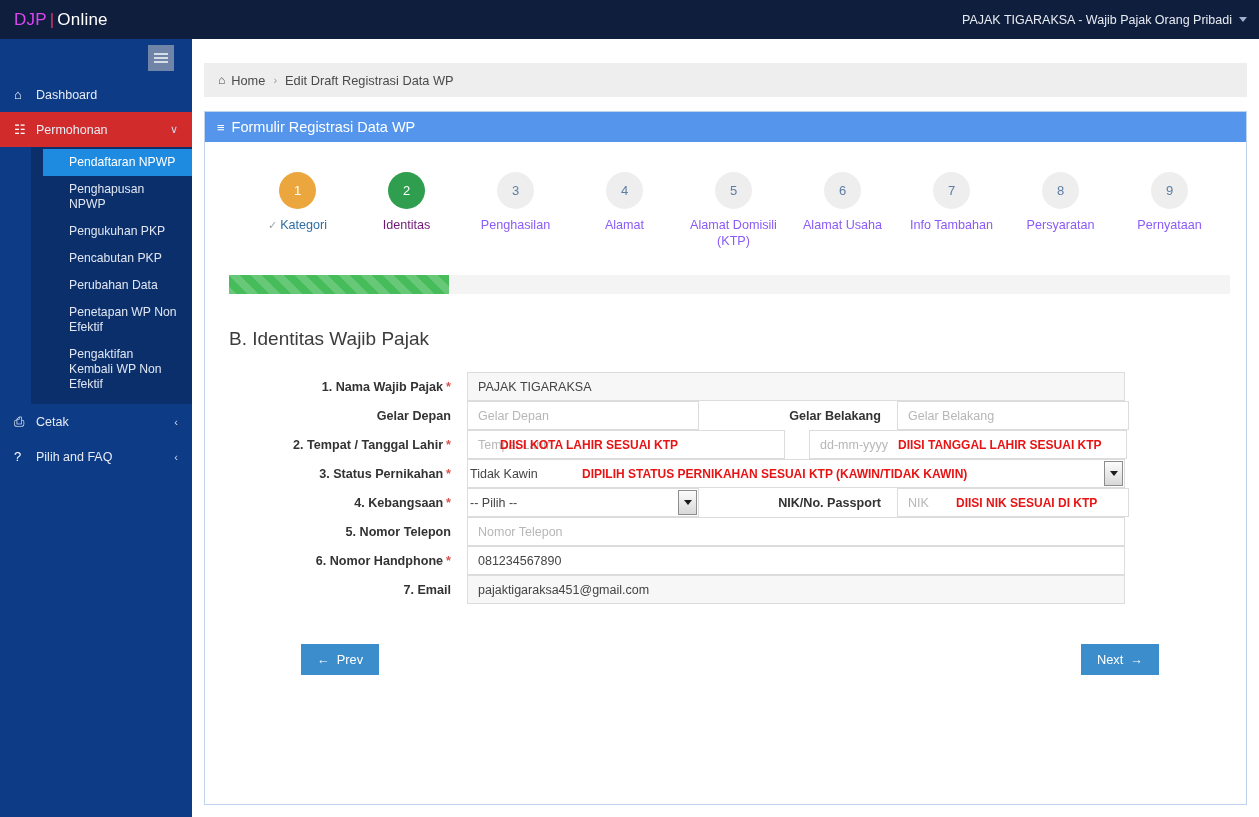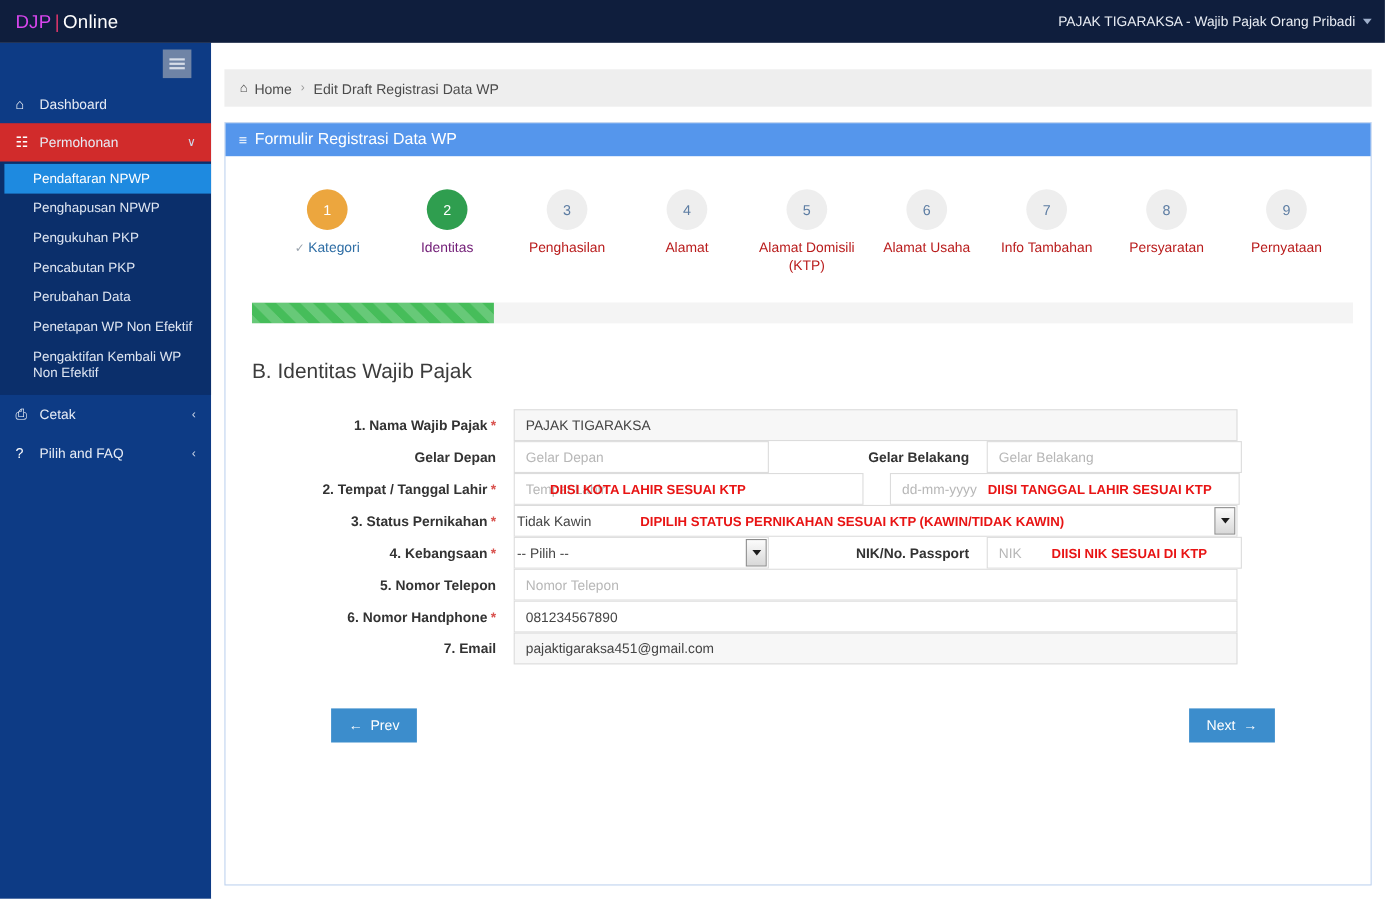--- a/index.html
+++ b/index.html
@@ -52,21 +52,21 @@
 
   .nav-item {
     display: flex; align-items: center;
     height: 35px; padding: 0 14px;
     color: #e7ecf5; font-size: 12.5px; cursor: pointer;
   }
   .nav-item .ico { width: 22px; font-size: 13px; color: #ffffff; flex: 0 0 22px; }
   .nav-item .lbl { flex: 1; }
   .nav-item .chev { font-size: 11px; color: #cfd9ea; }
   .nav-item.danger { background: #d12b2b; }
-  .submenu { background: #0b2f6b; padding: 2px 0 6px 4px; }
+  .submenu { background: #0b2f6b; padding: 2px 0 6px 12px; margin-left: 31px; }
   .sub-item {
     padding: 6px 14px 6px 26px;
     font-size: 12.2px; color: #dfe6f2; line-height: 15px; cursor: pointer;
   }
   .sub-item.active { background: #1e8ae0; color: #ffffff; }
 
   
   .main {
     position: absolute; left: 192px; top: 39px;
     width: 1067px; height: 778px; background: #ffffff;
@@ -99,21 +99,21 @@
   }
   .step { width: 114px; text-align: center; }
   .step .circle {
     width: 37px; height: 37px; border-radius: 50%;
     margin: 0 auto 8px auto;
     display: flex; align-items: center; justify-content: center;
     font-size: 13px; color: #5d7da3; background: #eeeeee;
   }
   .step.done  .circle { background: #eca63e; color: #ffffff; }
   .step.active .circle { background: #2f9e4f; color: #ffffff; }
-  .step .caption { font-size: 12.6px; color: #b91c1c; line-height: 16px; }
+  .step .caption { font-size: 12.6px; color: #8b5cf6; line-height: 16px; }
   .step.done .caption { color: #2f6ea5; }
   .step.active .caption { color: #701a75; }
   .step .chk { color: #9aa3ad; margin-right: 3px; font-size: 11px; }
 
   
   .progress-wrap {
     margin: 26px 0 0 2px; height: 19px; background: #f4f4f4;
     width: 1001px; overflow: hidden;
   }
   .progress-bar {

